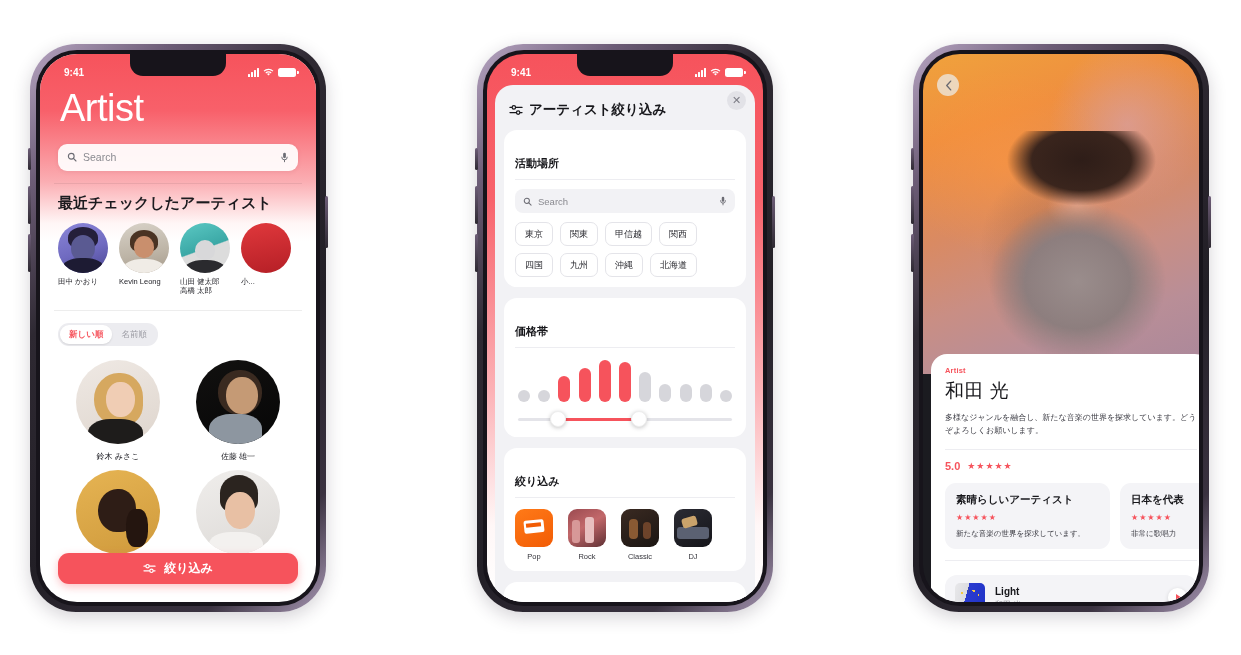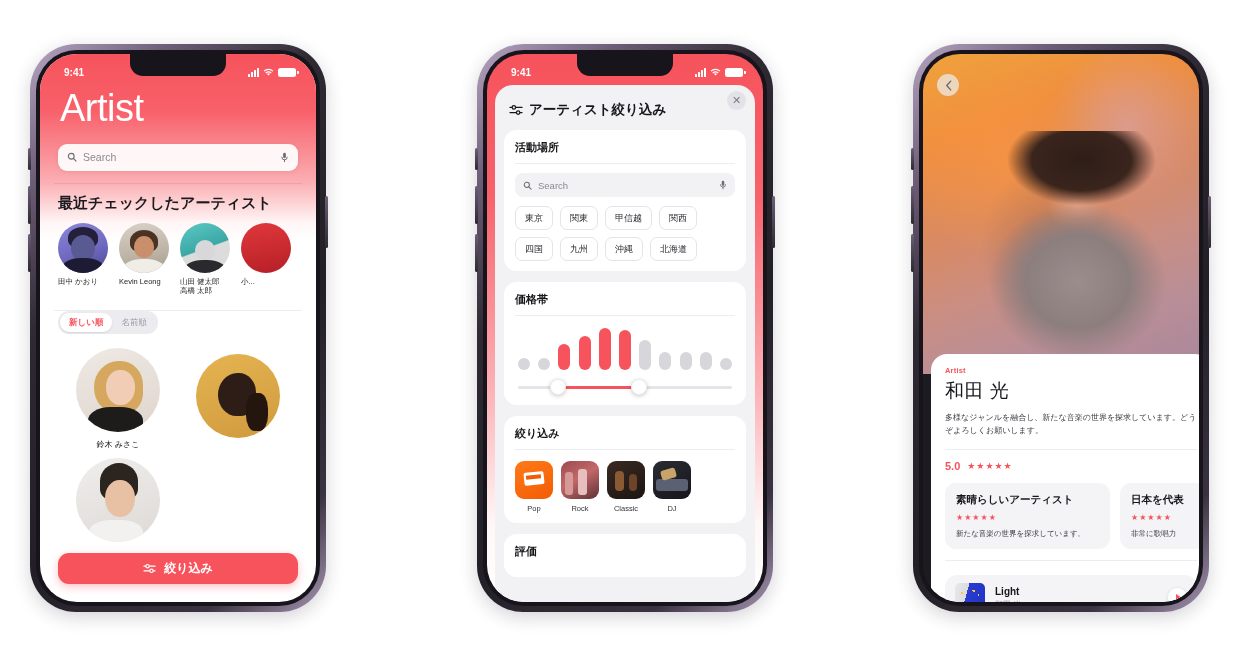--- a/index.html
+++ b/index.html
@@ -109,21 +109,21 @@
   .sec-head { font-size: 15px; font-weight: bold; color:#1b1b1f; padding: 10px 0 0 18px; }
 
   .hscroll { display:flex; gap:11px; padding: 10px 0 0 18px; overflow:hidden; }
   .av-item { width: 50px; flex:0 0 auto; text-align:left; }
   .av {
     width:50px; height:50px; border-radius:50%;
     overflow:hidden; position:relative;
   }
   .av-name { font-size: 7.5px; color:#24242a; margin-top:4px; line-height:1.25; }
 
-  .sortwrap { padding: 0 0 0 18px; }
+  .sortwrap { padding: 12px 0 0 18px; }
   .segment {
     display:inline-flex; background:#ececf0; border-radius: 11px; padding: 2px;
   }
   .seg {
     font-size: 8.5px; padding: 3.5px 9px; border-radius: 9px; color:#9a9aa2;
   }
   .seg.active { background:#fff; color:#f6535c; font-weight:bold; box-shadow:0 1px 2px rgba(0,0,0,.10); }
 
   .grid2 { display:grid; grid-template-columns:1fr 1fr; gap: 2px 0; padding: 14px 18px 0 18px; }
   .gcell { text-align:center; }
@@ -149,21 +149,21 @@
   .sheet-head { display:flex; align-items:center; gap:6px; padding: 6px 5px 0 5px; position:relative; }
   .sheet-title { font-size: 13.5px; font-weight:bold; color:#17171b; }
   .closebtn {
     position:absolute; right: 0px; top:-4px;
     width:19px; height:19px; border-radius:50%;
     background:#e2e2e7; color:#7c7c85;
     display:flex; align-items:center; justify-content:center;
     font-size: 11px; line-height:1;
   }
   .card { background:#fff; border-radius: 13px; padding: 10px 11px; margin-top: 11px; }
-  .card-title { font-size: 11px; font-weight:bold; color:#17171b; }
+  .card-title { font-size: 11px; font-weight:bold; color:#17171b;margin-top:16px; }
   .card-rule { height:1px; background:#ededf1; margin: 8px 0 0 0; }
   .sb2 {
     margin-top: 9px; height: 24px; border-radius: 8px; background:#f2f2f5;
     display:flex; align-items:center; gap:6px; padding:0 8px;
   }
   .sb2 .ph { flex:1; color:#8a8a90; font-size: 9.5px; }
   .chips { display:flex; flex-wrap:wrap; gap: 7px; margin-top: 9px; }
   .chip {
     border:1px solid #e4e4e9; border-radius: 7px;
     font-size: 9px; color:#2a2a30;
@@ -182,21 +182,21 @@
     background:#fff; box-shadow:0 1px 4px rgba(0,0,0,.22); border:1px solid #eee;
   }
   .knob.k1 { left: 15%; } .knob.k2 { left: 53%; }
   .pricerow { display:flex; align-items:center; gap:8px; margin-top: 11px; }
   .pricebox {
     border:1px solid #e4e4e9; border-radius: 7px; background:#fff;
     font-size: 9px; color:#55555d; padding: 5px 9px;
   }
   .pdash { flex:1; height:1px; background:#e4e4e9; }
 
-  .genres { display:flex; gap: 8px; margin-top: 11px; }
+  .genres { display:flex; gap: 15px; margin-top: 11px; }
   .gitem { text-align:center; }
   .gthumb { width: 38px; height: 38px; border-radius: 9px; overflow:hidden; position:relative; }
   .glabel { font-size: 7.5px; color:#33333a; margin-top: 5px; }
 
   
   #p3 { left: 913px; top: 44px; }
   #p3 .screen { background:#1b1b20; }
   .hero3 {
     position:absolute; top:0; left:0; right:0; height: 320px;
     background:
@@ -366,20 +366,28 @@
           </div>
 
           <div class="grid2">
             <div class="gcell">
               <div class="gav" style="background:linear-gradient(160deg,#efe9e4,#ded5cd)">
                 <div style="position:absolute;left:22%;top:16%;width:58%;height:62%;border-radius:50% 46% 40% 50%;background:#d6a85f"></div>
                 <div style="position:absolute;left:36%;top:26%;width:34%;height:42%;border-radius:48%;background:#f0cdb4"></div>
                 <div style="position:absolute;left:14%;top:70%;width:66%;height:40%;border-radius:40% 40% 0 0;background:#1e1c1b"></div>
               </div>
               <div class="gname">鈴木 みさこ</div>
+            </div>
+            <div class="gcell">
+              <div class="gav" style="background:linear-gradient(160deg,#121110,#060606)">
+                <div style="position:absolute;left:26%;top:12%;width:52%;height:54%;border-radius:48%;background:#3a2a20"></div>
+                <div style="position:absolute;left:36%;top:20%;width:38%;height:44%;border-radius:48%;background:#c59a75"></div>
+                <div style="position:absolute;left:16%;top:64%;width:62%;height:44%;border-radius:40% 40% 0 0;background:#8d96a0"></div>
+              </div>
+              <div class="gname">佐藤 雄一</div>
             </div>
             <div class="gcell" style="margin-top:6px">
               <div class="gav" style="background:linear-gradient(160deg,#e6b453,#cf9a3c)">
                 <div style="position:absolute;left:26%;top:22%;width:46%;height:52%;border-radius:50% 44% 40% 48%;background:#2e1d16"></div>
                 <div style="position:absolute;left:60%;top:46%;width:26%;height:46%;border-radius:40%;background:#24150f"></div>
               </div>
               <div class="gname"></div>
             </div>
             <div class="gcell" style="margin-top:6px">
               <div class="gav" style="background:linear-gradient(160deg,#f0eeec,#dcd9d6)">

